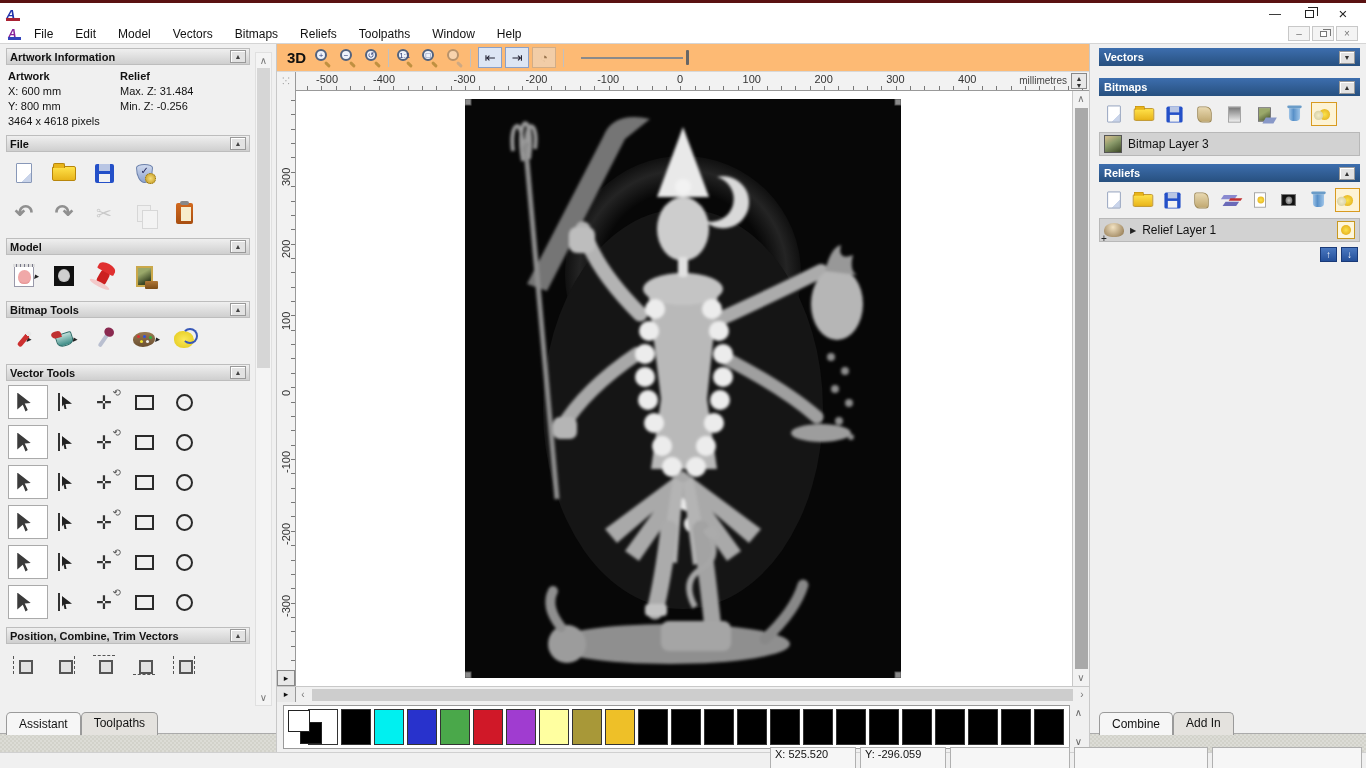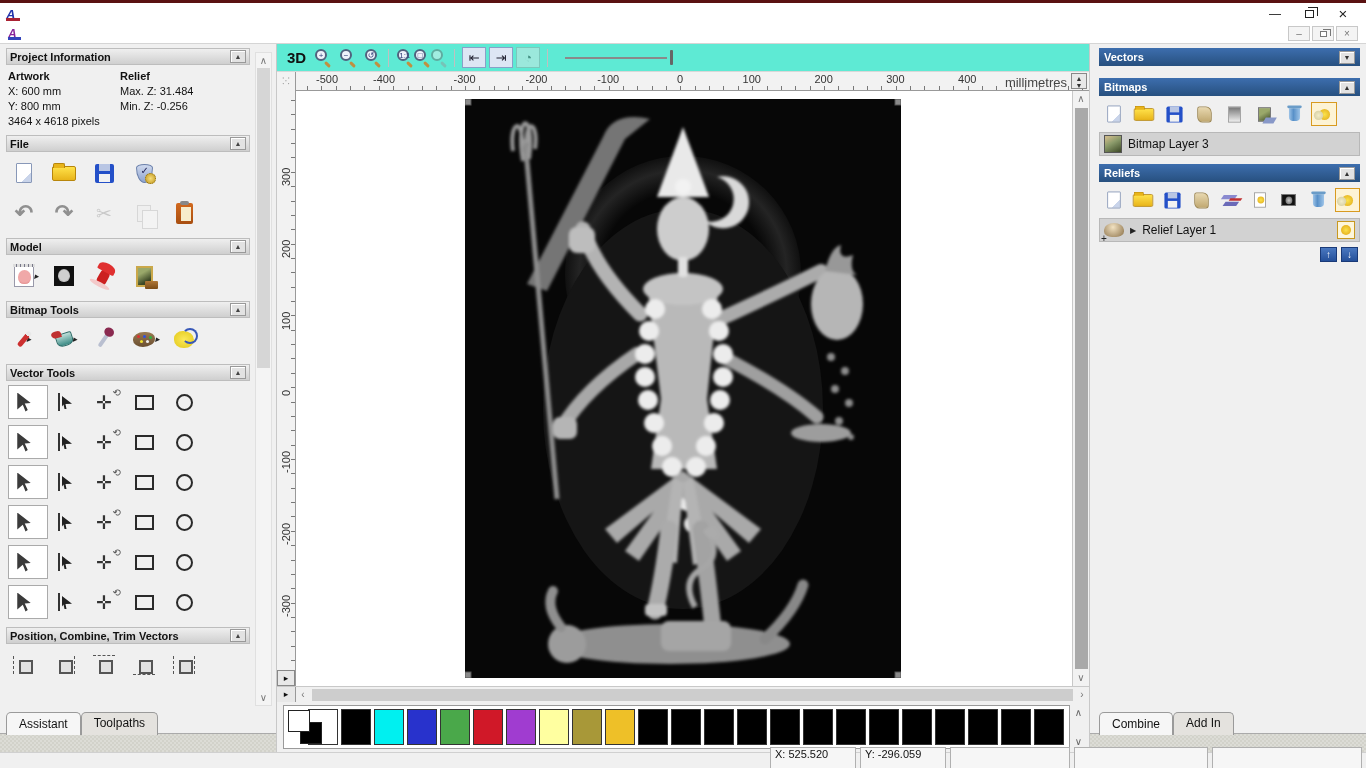--- a/index.html
+++ b/index.html
@@ -144,21 +144,21 @@
     border-left:1px dashed #555; border-right:1px dashed #555; }
 
   #lp-tabs { position:absolute; left:6px; bottom:18px; display:flex; }
   .tab { padding:3px 12px 4px; border:1px solid #9a9a9a; border-bottom:none; border-radius:5px 5px 0 0;
     background:#e4e2de; font-size:12px; position:relative; top:1px; }
   .tab.active { background:#f6f6f6; z-index:2; padding-top:4px; }
   #lp-tab-strip { position:absolute; left:0; right:0; bottom:0; height:19px;
     background:repeating-conic-gradient(#dcdcd6 0 25%,#d2d2ca 0 50%) 0 0/4px 4px; border-top:1px solid #aaa; }
 
   
-  #center { position:absolute; left:276px; top:44px; width:813px; height:708px; background:#5eead4;
+  #center { position:absolute; left:276px; top:44px; width:813px; height:708px; background:#fdba74;
     border-left:1px solid #c8c8c8; }
   #ctoolbar { height:28px; display:flex; align-items:center; gap:4px; padding:0 6px; border-bottom:1px solid #d8d8d8; }
   .tb3d { font-weight:bold; font-size:15px; padding:0 4px; }
   .mag { width:17px; height:17px; position:relative; display:inline-block; }
   .mag i { position:absolute; left:1px; top:0; width:12px; height:12px; border:2px solid #51627e; border-radius:50%;
     font-style:normal; font-size:8px; line-height:9px; text-align:center; color:#33427a; background:#eef2fa; }
   .mag::after { content:""; position:absolute; right:0px; bottom:0px; width:7px; height:3px; background:#c09040;
     transform:rotate(45deg); border-radius:2px; }
   .vsep { width:1px; height:18px; background:#c0c0c0; margin:0 3px; }
   .tbtoggle { width:24px; height:21px; border:1px solid #8aa0c8; background:#dde6f4; display:flex;
@@ -167,21 +167,21 @@
   .tbslider::before { content:""; position:absolute; left:0; right:10px; top:8px; height:2px; background:#8a8a8a; }
   .tbslider::after { content:""; position:absolute; right:4px; top:1px; width:3px; height:15px; background:#666; border-radius:1px; }
 
   #hruler-row { height:19px; display:flex; border-bottom:1px solid #999; }
   #ruler-corner { width:19px; height:19px; border-right:1px solid #999; background:#f2f2f2;
     color:#888; font-size:9px; text-align:center; line-height:18px; }
   #hruler { flex:1; position:relative; background:#f2f2f2; overflow:hidden;
     background-image:repeating-linear-gradient(90deg,#777 0 1px,transparent 1px 14.36px);
     background-size:100% 4px; background-position:11px 100%; background-repeat:no-repeat; }
   #hruler .rl { position:absolute; top:1px; transform:translateX(-50%); font-size:11px; color:#333; }
-  #hruler .unit { position:absolute; right:22px; top:3px; font-size:13px; color:#444; transform:none; }
+  #hruler .unit { position:absolute; right:22px; top:3px; font-size:10px; color:#444; transform:none; }
   #hruler .runit-btn { position:absolute; right:2px; top:1px; width:16px; height:16px; border:1px solid #888;
     background:#e8e8e8; font-size:7px; color:#333; text-align:center; line-height:7px; padding-top:1px; }
   #canvas-row { display:flex; height:595px; }
   #vruler { width:19px; background:#f2f2f2; border-right:1px solid #999; position:relative; overflow:hidden;
     background-image:repeating-linear-gradient(180deg,#777 0 1px,transparent 1px 14.36px);
     background-size:4px 100%; background-position:100% 9px; background-repeat:no-repeat; }
   #vruler .rl { position:absolute; left:1px; transform:translateY(-50%) rotate(-90deg); font-size:11px; color:#333; transform-origin:center; width:16px; text-align:center; }
   #vruler .corner-btn { position:absolute; left:0; bottom:0; width:18px; height:16px; border:1px solid #888;
     background:#e8e8e8; font-size:9px; text-align:center; line-height:14px; color:#111; }
   #canvas { flex:1; background:#fff; position:relative; }
@@ -287,34 +287,37 @@
     <span class="win-btn">—</span>
     <span class="win-btn">
         <span class="ic-restore"></span>
       </span>
     <span class="win-btn" style="font-size:15px;">×</span>
   </span>
 </div>
 
 <div id="menubar">
   <span class="app-ico2"></span>
+  <span>
+    
+  <span class="mi">File</span><span class="mi">Edit</span><span class="mi">Model</span><span class="mi">Vectors</span><span class="mi">Bitmaps</span><span class="mi">Reliefs</span><span class="mi">Toolpaths</span><span class="mi">Window</span><span class="mi">Help</span></span>
   <span class="mdi-btns">
     <span class="mdi-btn">–</span>
     <span class="mdi-btn">
         <span class="ic-restore sm"></span>
       </span>
     <span class="mdi-btn">×</span>
   </span>
 </div>
 
 <div id="left-panel">
   <div id="lp-content">
 
     <div class="sec-h" style="margin-top:0">
-      <b>Project Information</b>
+      <b>Artwork Information</b>
       <span class="roll-btn">▲</span>
     </div>
     <div id="proj-info">
       <span class="hd">Artwork</span>
       <span class="hd">Relief</span>
       <span>X: 600 mm</span>
       <span>Max. Z: 31.484</span>
       <span>Y: 800 mm</span>
       <span>Min. Z: -0.256</span>
       <span>3464 x 4618 pixels</span>
@@ -616,21 +619,21 @@
           <i>+</i>
         </span>
         <span class="mag">
           <i>−</i>
         </span>
         <span class="mag">
           <i>↺</i>
         </span>
       </span>
     <span class="vsep"></span>
-    <span style="display:flex;gap:0;">
+    <span style="display:flex;gap:8px;">
 
     <span class="mag">
           <i>1:1</i>
         </span>
         <span class="mag">
           <i>□</i>
         </span>
         <span class="mag dis">
           <i></i>
         </span>

